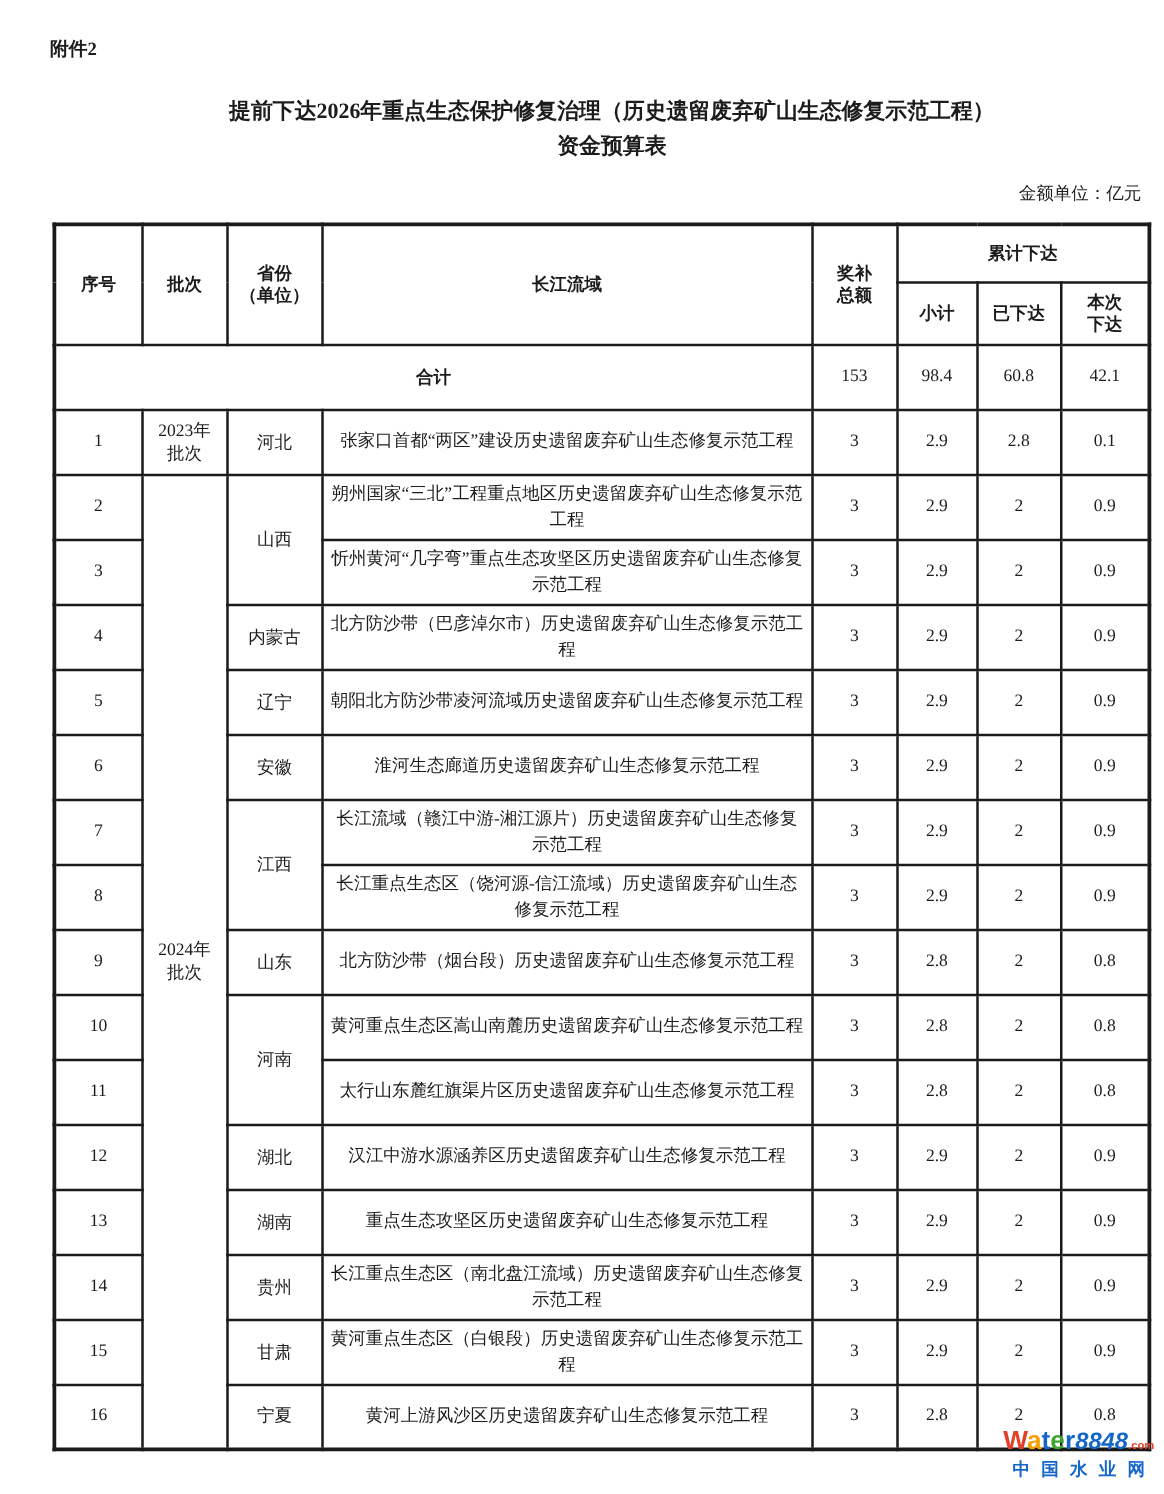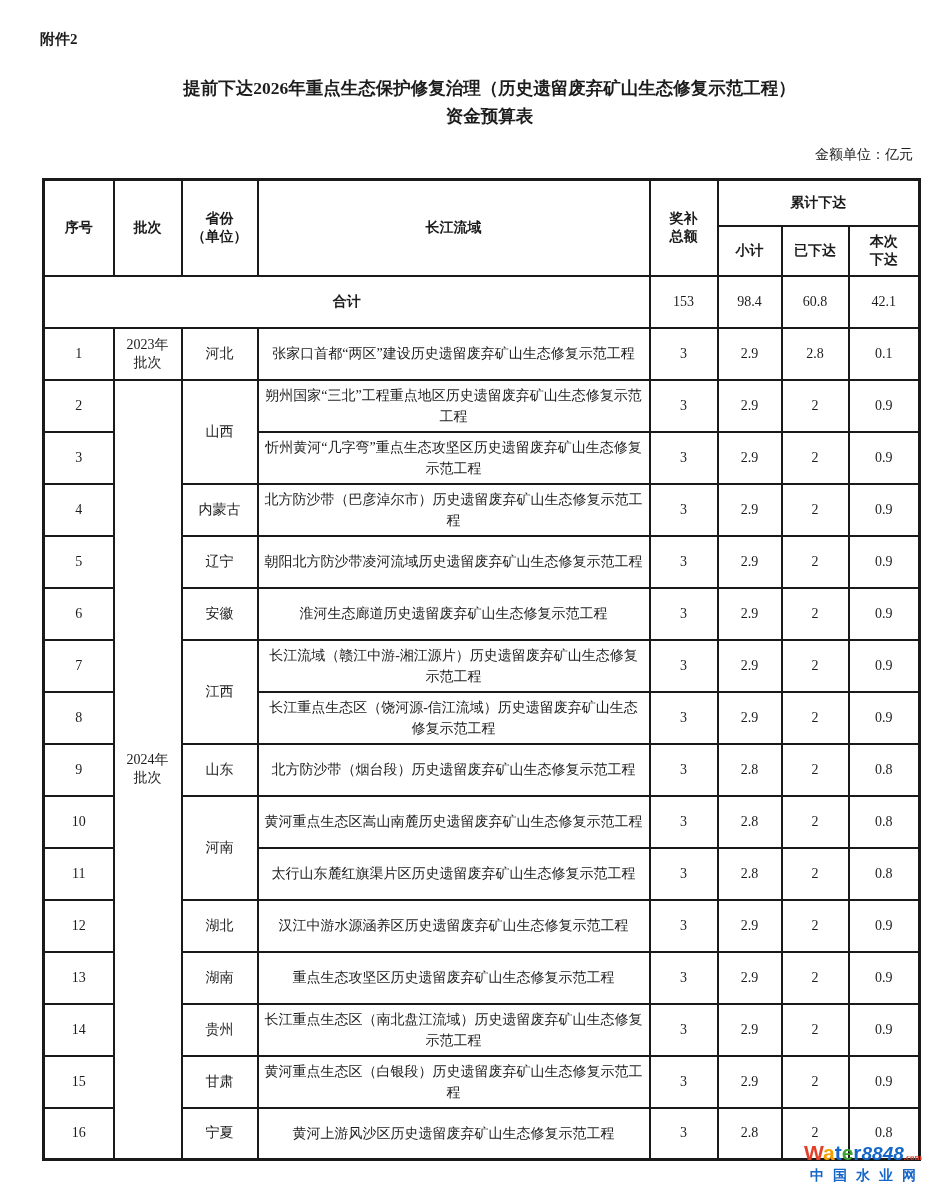--- a/index.html
+++ b/index.html
@@ -49,21 +49,21 @@
   }
   tr.total-row td { font-weight:bold; }
   tr.total-row td.c-num { font-weight:normal;margin-left:32px; }
   .watermark {
     position:absolute; top:1141px; right:6px;
     text-align:center; line-height:1.1;
     font-family:"Liberation Sans","DejaVu Sans",sans-serif;
   }
   .wm-logo { font-size:21px; font-weight:bold; white-space:nowrap; }
   .wm-num  { font-style:italic; font-size:19px; }
-  .wm-dotcom { font-size:9px; vertical-align:baseline;font-family:Liberation Serif, serif; }
+  .wm-dotcom { font-size:9px; vertical-align:baseline; }
   .wm-site {
     font-size:14px; font-weight:bold;
     letter-spacing:9px; margin-top:3px; padding-left:9px;
     white-space:nowrap;
   }
 </style>
 </head>
 <body>
 
 <div class="attachment">附件2</div>

